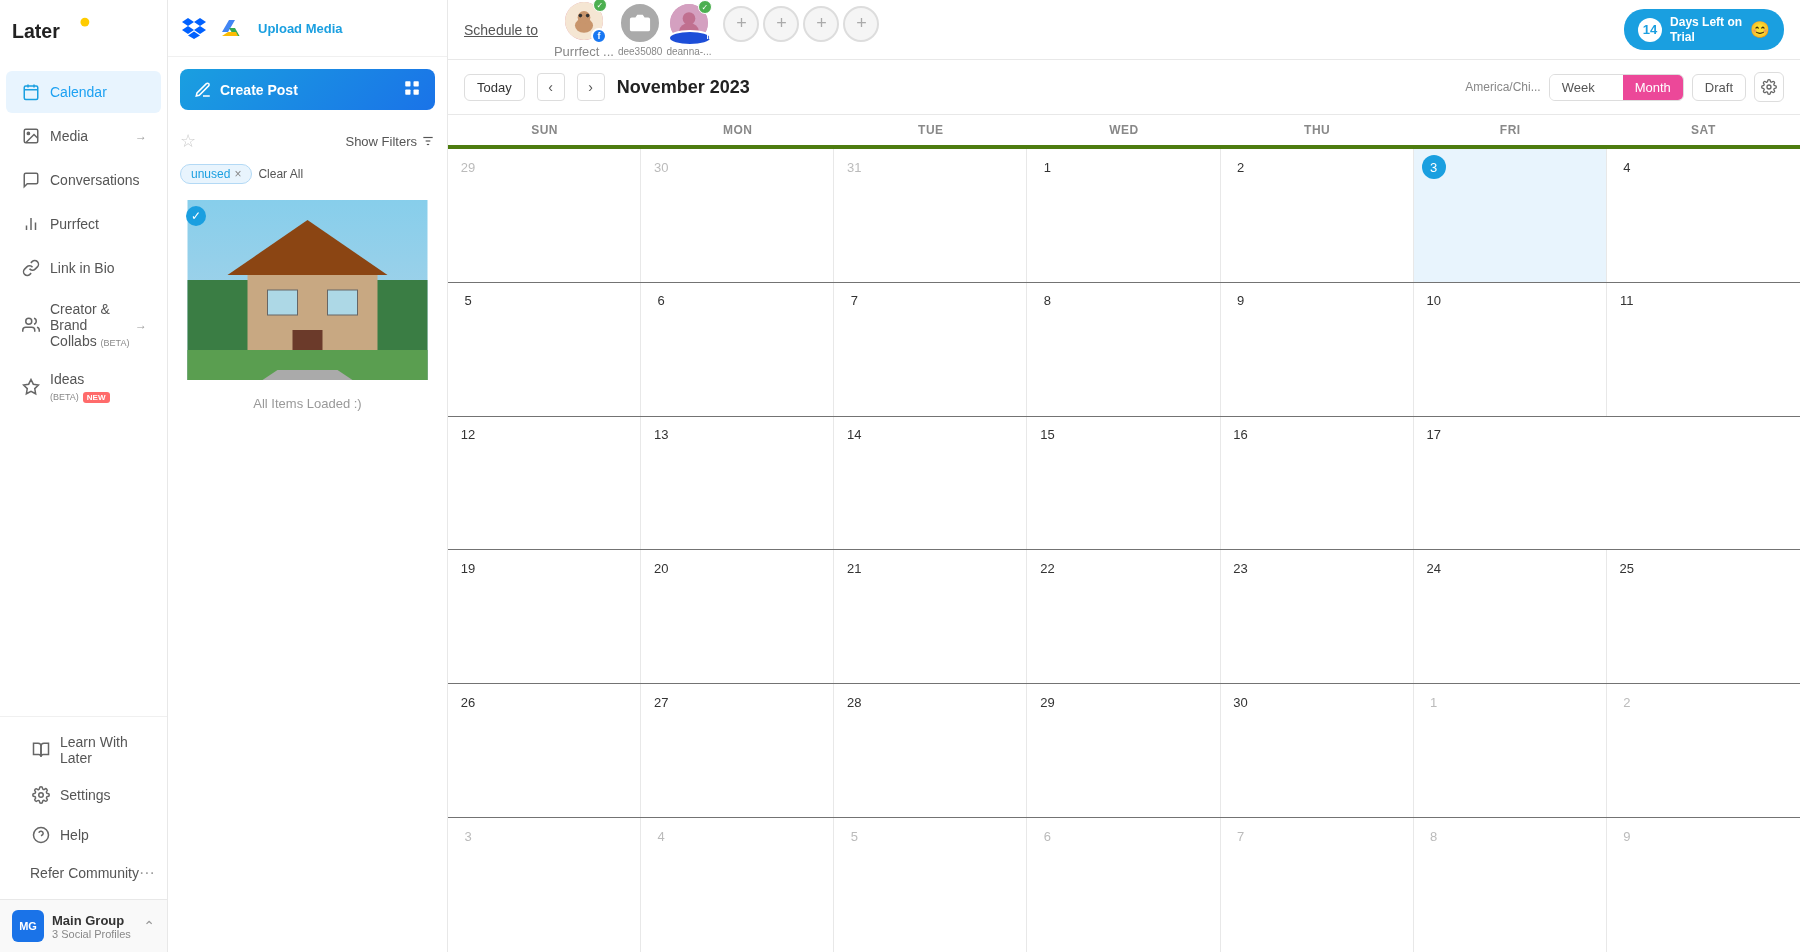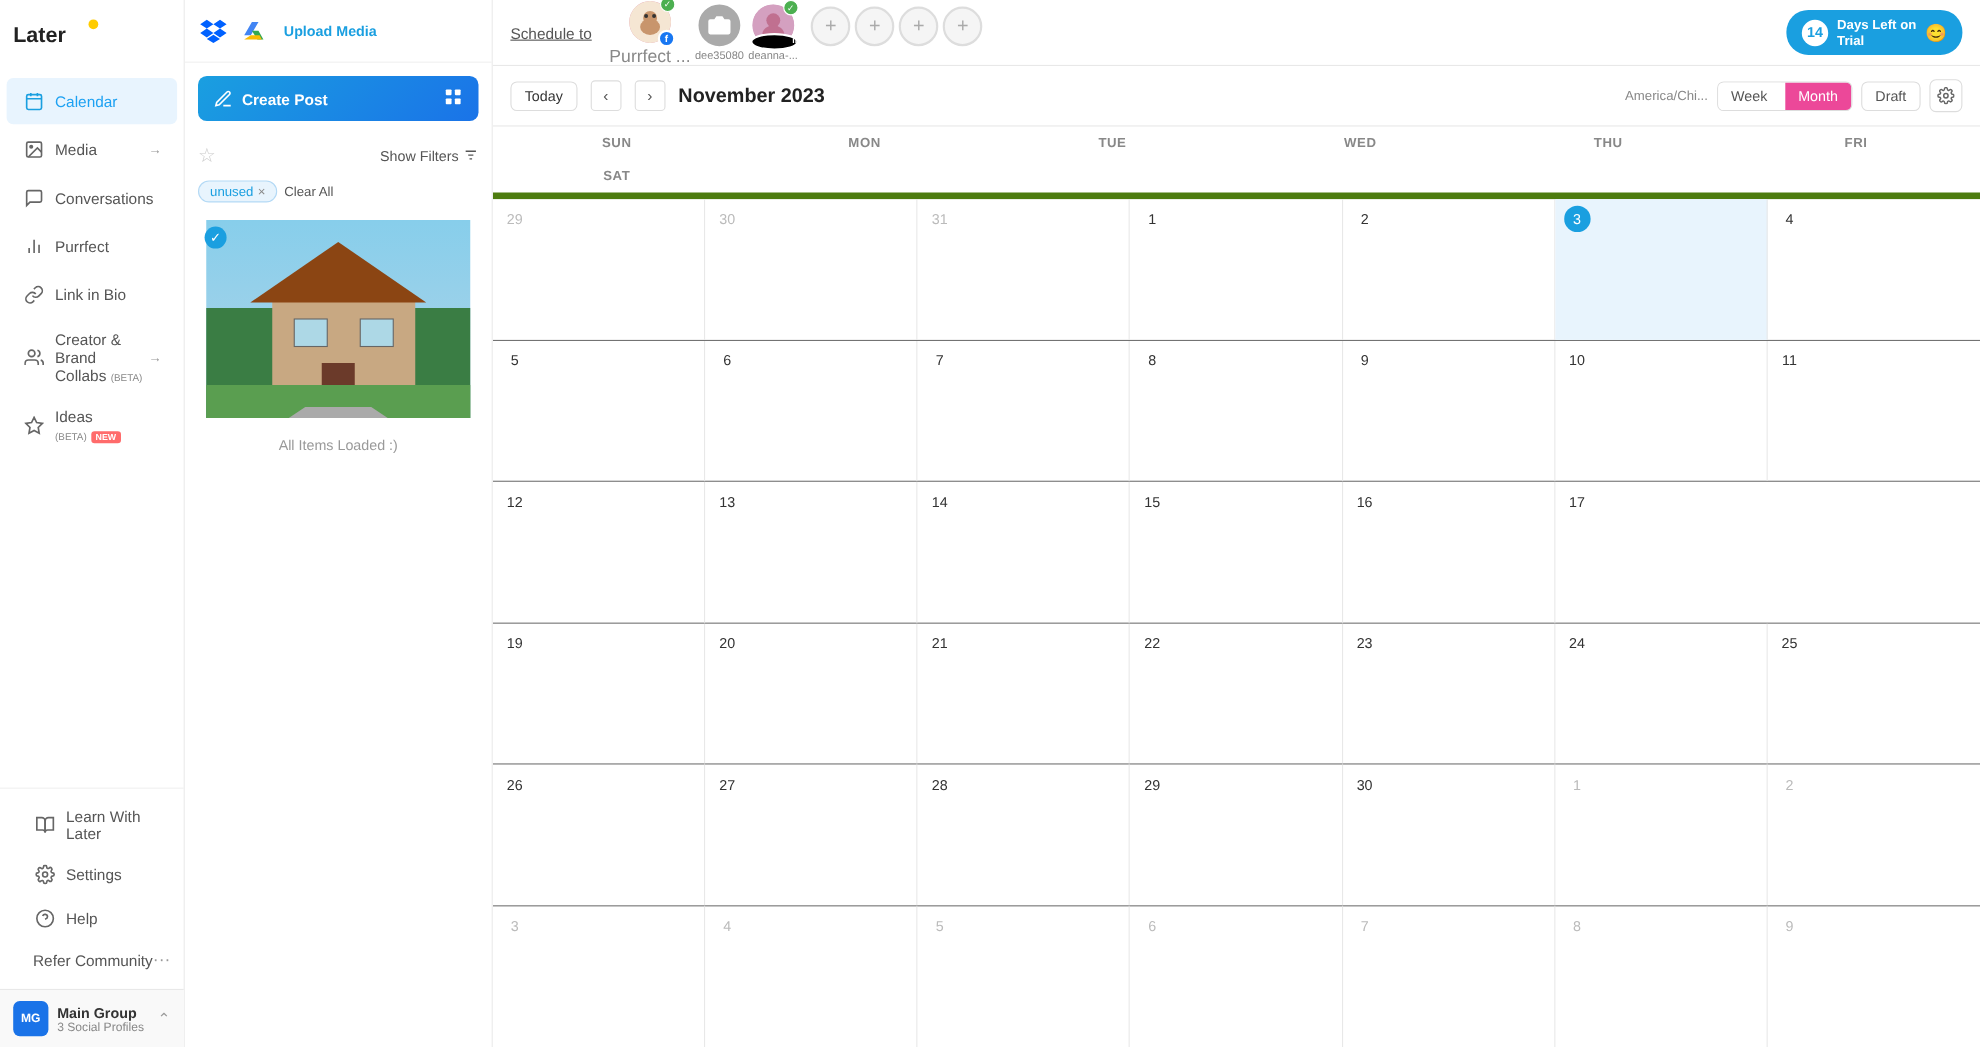--- a/index.html
+++ b/index.html
@@ -325,21 +325,21 @@
       display: flex;
       align-items: center;
       gap: 8px;
     }
     .timezone-label {
       font-size: 12px;
       color: #888;
     }
     .view-toggle {
       display: flex;
-      gap: 4px;
+      gap: 16px;
       border: 1px solid #ddd;
       border-radius: 6px;
       overflow: hidden;
     }
     .view-btn {
       padding: 5px 12px;
       font-size: 13px;
       font-weight: 500;
       cursor: pointer;
       border: none;
@@ -376,22 +376,22 @@
 
     
     .calendar {
       flex: 1;
       display: flex;
       flex-direction: column;
       overflow: hidden;
     }
     .cal-days-header {
       display: grid;
-      grid-template-columns: repeat(6, 1fr);
-      border-bottom: 6px solid #4d7c0f;
+      grid-template-columns: repeat(7, 1fr);
+      border-bottom: 4px solid #4d7c0f;
       flex-shrink: 0;
     }
     .cal-day-header {
       text-align: center;
       padding: 8px 4px;
       font-size: 12px;
       font-weight: 600;
       color: #888;
       letter-spacing: 0.5px;
     }
@@ -680,21 +680,21 @@
                 <circle cx="25" cy="15" r="2" fill="#333"></circle>
               </svg>
           </div>
           <div style="position:absolute;bottom:-2px;right:-2px;width:16px;height:16px;border-radius:50%;background:#1877f2;border:2px solid white;display:flex;align-items:center;justify-content:center;">
             <span style="color:white;font-size:9px;font-weight:bold;">f</span>
           </div>
           <div style="position:absolute;top:-2px;right:-2px;width:14px;height:14px;border-radius:50%;background:#4caf50;border:1px solid white;display:flex;align-items:center;justify-content:center;">
             <span style="color:white;font-size:8px;">✓</span>
           </div>
         </div>
-        <span style="font-size:16px;color:#888;margin-top:2px;">Purrfect ...</span>
+        <span style="font-size:13px;color:#888;margin-top:2px;">Purrfect ...</span>
       </div>
 
       <div style="display:flex;flex-direction:column;align-items:center;margin-left:4px;">
         <div style="position:relative;width:42px;height:42px;">
           <div style="width:42px;height:42px;border-radius:50%;background:#aaa;border:2px solid white;overflow:hidden;display:flex;align-items:center;justify-content:center;">
             <svg width="22" height="22" viewBox="0 0 24 24" fill="white">
                 <path d="M23 19a2 2 0 0 1-2 2H3a2 2 0 0 1-2-2V8a2 2 0 0 1 2-2h4l2-3h6l2 3h4a2 2 0 0 1 2 2z"></path>
                 <circle cx="12" cy="13" r="4" fill="none" stroke="white" stroke-width="1.5"></circle>
               </svg>
           </div>
@@ -704,21 +704,21 @@
 
       <div style="display:flex;flex-direction:column;align-items:center;margin-left:4px;">
         <div style="position:relative;width:42px;height:42px;">
           <div style="width:42px;height:42px;border-radius:50%;background:#d4a0c0;border:2px solid white;overflow:hidden;display:flex;align-items:center;justify-content:center;">
             <svg width="42" height="42" viewBox="0 0 42 42">
                 <circle cx="21" cy="21" r="21" fill="#d4a0c0"></circle>
                 <circle cx="21" cy="16" r="7" fill="#c07090"></circle>
                 <ellipse cx="21" cy="30" rx="11" ry="9" fill="#c07090"></ellipse>
               </svg>
           </div>
-          <div style="position:absolute;bottom:-2px;right:-2px;width:16px;height:16px;border-radius:50%;background:#000000;border:2px solid white;display:flex;align-items:flex-start;justify-content:center;padding-left:40px;">
+          <div style="position:absolute;bottom:-2px;right:-2px;width:16px;height:16px;border-radius:50%;background:#1d4ed8;border:2px solid white;display:flex;align-items:flex-start;justify-content:center;padding-left:40px;">
             <span style="color:white;font-size:8px;font-weight:bold;">in</span>
           </div>
           <div style="position:absolute;top:-2px;right:-2px;width:14px;height:14px;border-radius:50%;background:#4caf50;border:1px solid white;display:flex;align-items:center;justify-content:center;">
             <span style="color:white;font-size:8px;">✓</span>
           </div>
         </div>
         <span style="font-size:10px;color:#888;margin-top:2px;">deanna-...</span>
       </div>
     </div>
 

